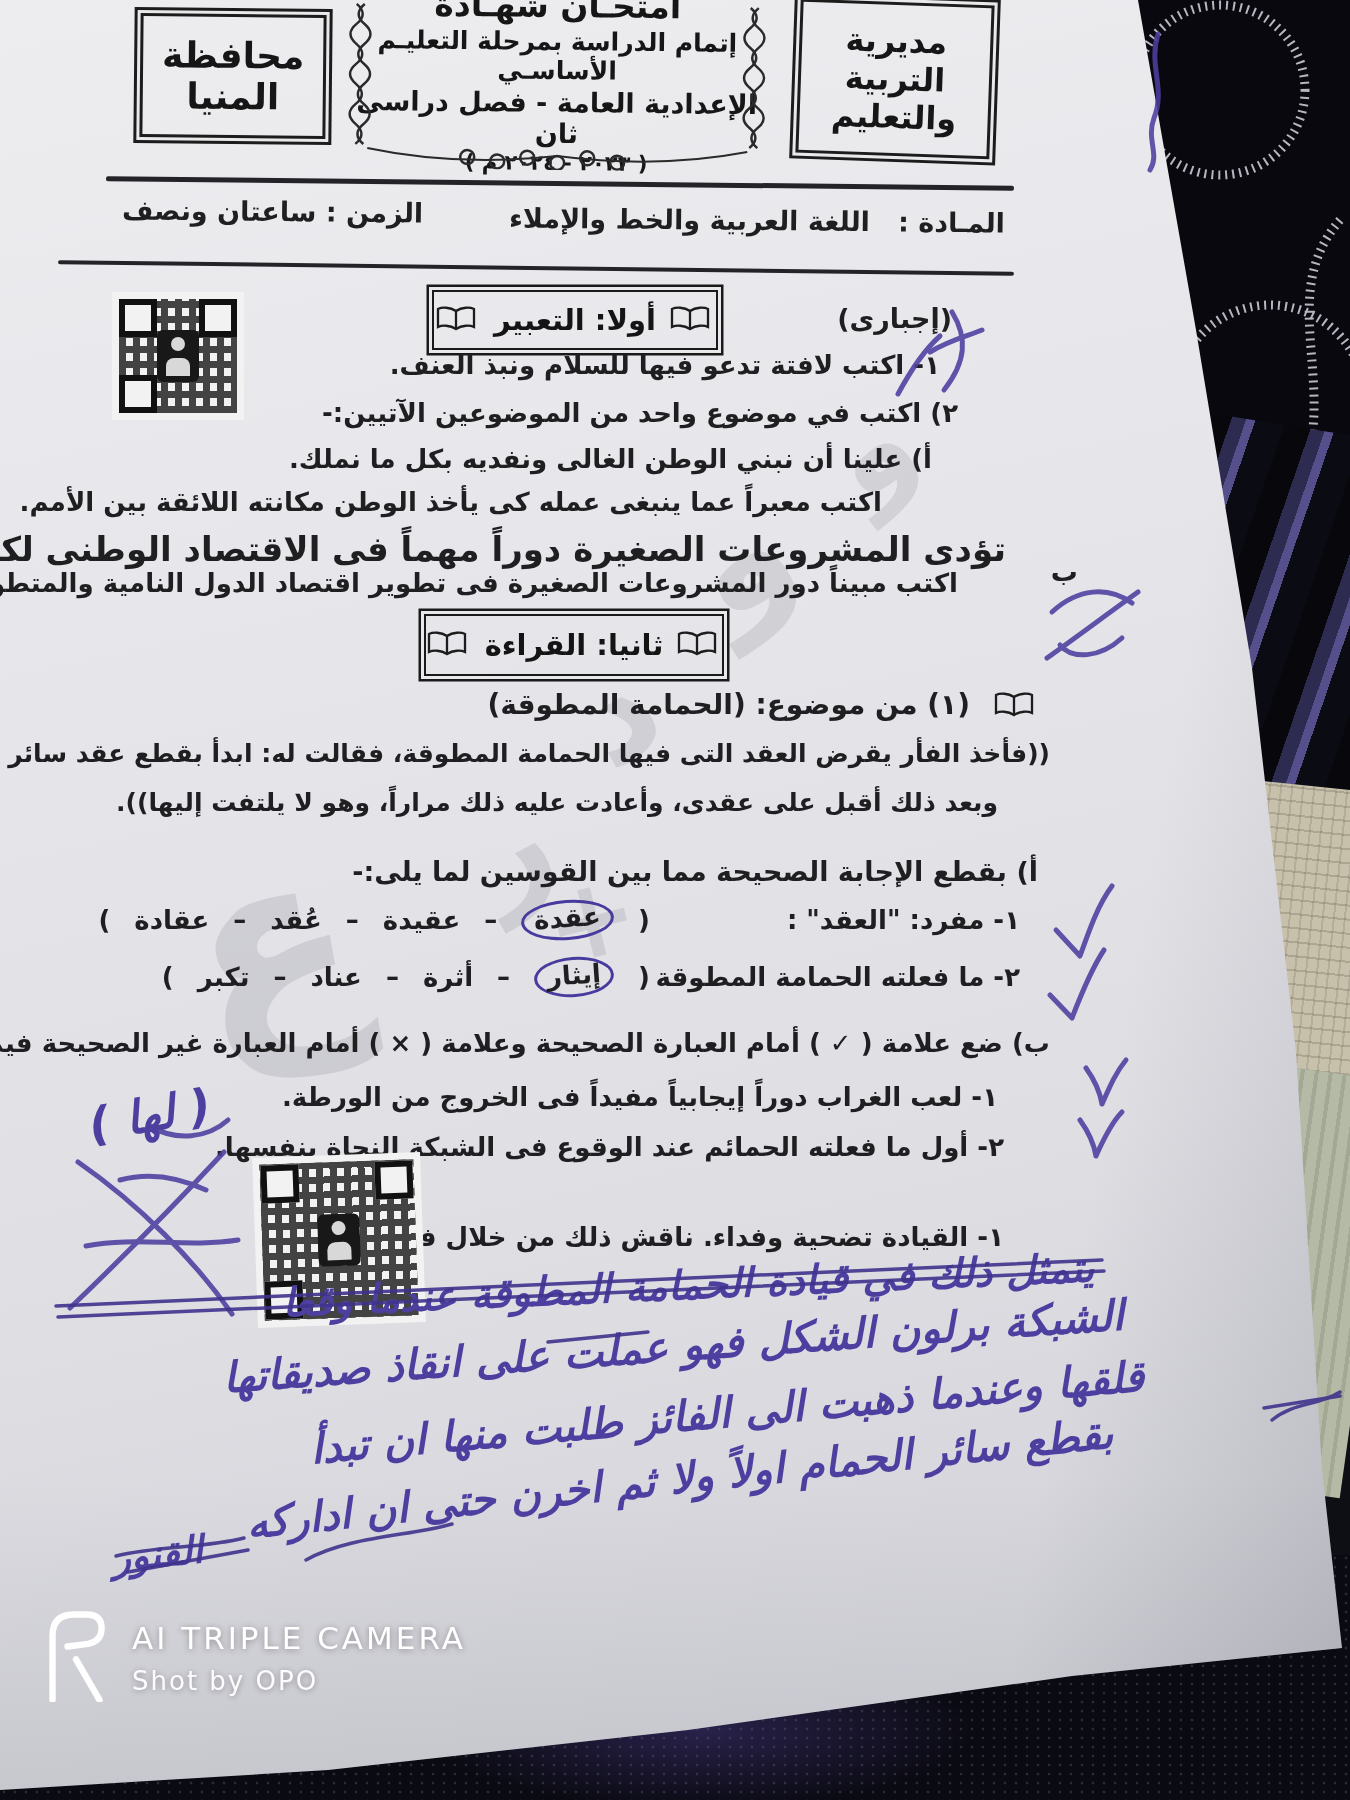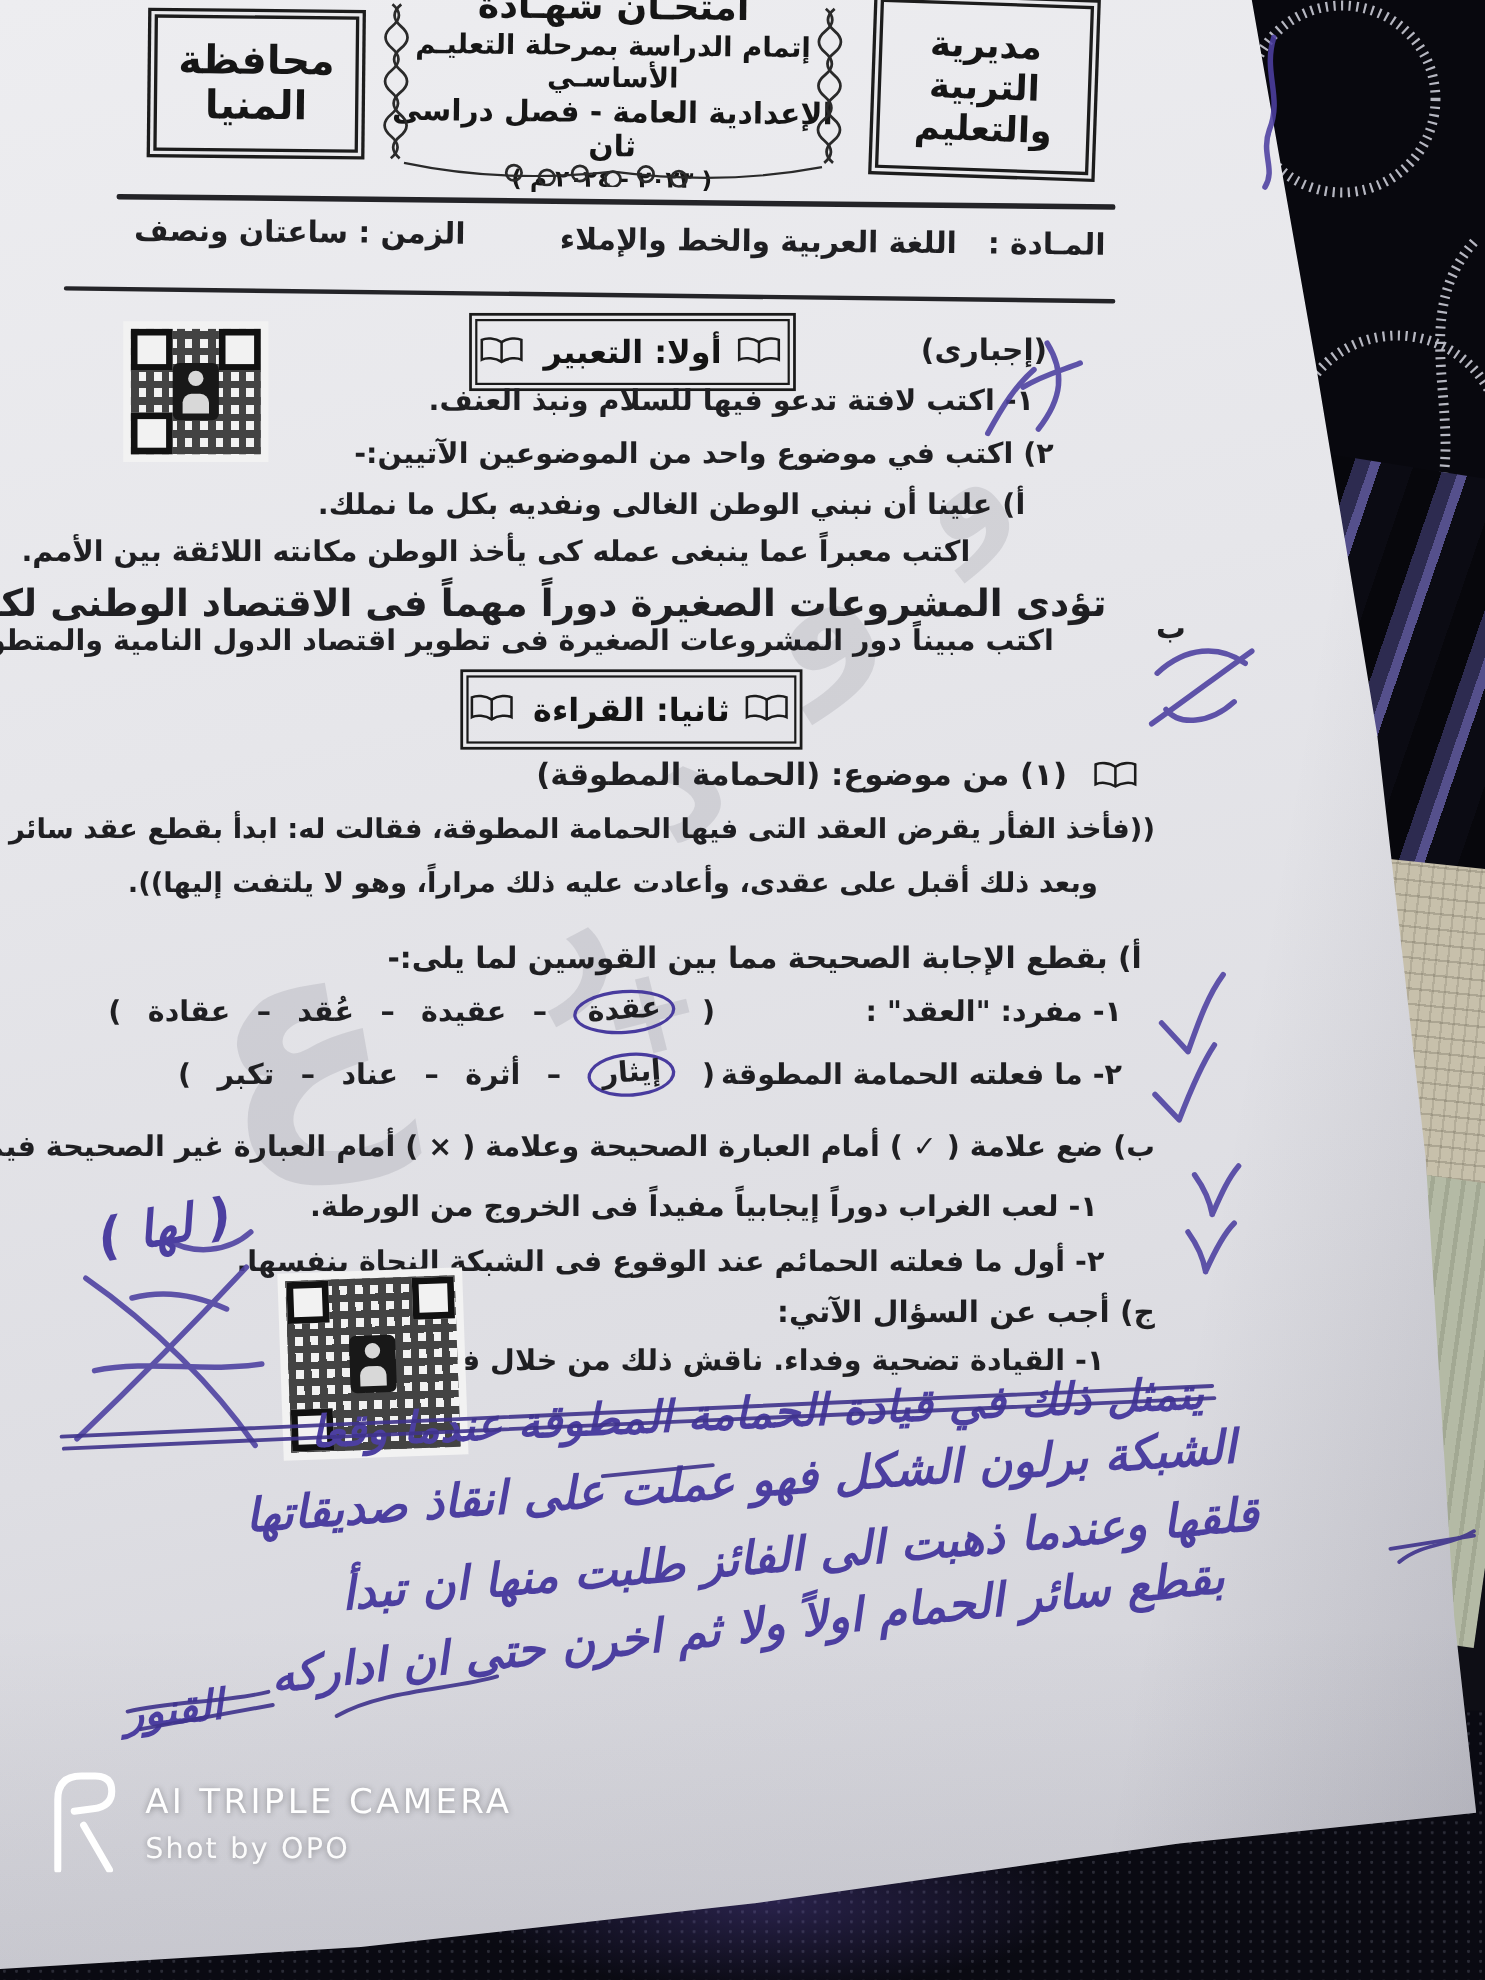--- a/index.html
+++ b/index.html
@@ -214,21 +214,20 @@
     <span>عناد</span>
     <span>–</span>
     <span>تكبر</span>
     <span>)</span>
   </div>
 
   <div class="abs line" style="top:1028px;right:300px;font-size:26px;font-weight:800;">ب) ضع علامة ( ✓ ) أمام العبارة الصحيحة وعلامة ( × ) أمام العبارة غير الصحيحة فيما يلى:-</div>
   <div class="abs line" style="top:1082px;right:352px;font-size:26px;">١- لعب الغراب دوراً إيجابياً مفيداً فى الخروج من الورطة.</div>
   <div class="abs line" style="top:1132px;right:346px;font-size:26px;">٢- أول ما فعلته الحمائم عند الوقوع فى الشبكة النجاة بنفسها.</div>
 
-  <div class="abs line" style="top:1178px;right:300px;font-size:27px;font-weight:800;">ج) أجب عن السؤال الآتي:</div>
   <div class="abs line" style="top:1222px;right:346px;font-size:26px;">١- القيادة تضحية وفداء. ناقش ذلك من خلال فهمك للقصة.</div>
 
   <div class="abs qr" style="left:255px;top:1155px;width:168px;height:170px;transform:rotate(-2deg);">
     <div class="qr-px"></div>
     <div class="qr-c" style="left:8px;top:8px;"></div>
     <div class="qr-c" style="right:8px;top:8px;"></div>
     <div class="qr-c" style="left:8px;bottom:8px;"></div>
     <div class="qr-center"></div>
   </div>
 

